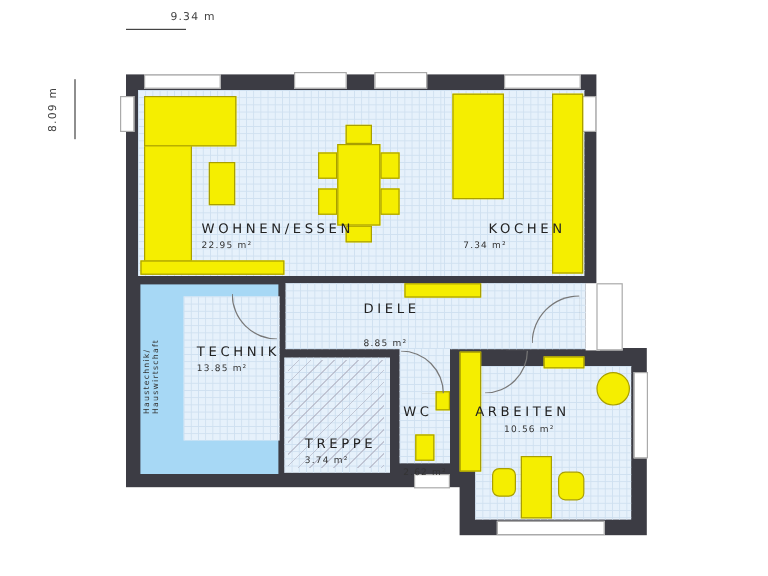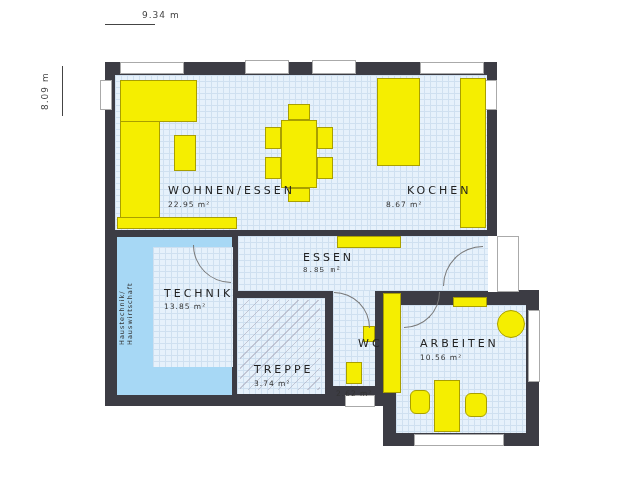--- a/index.html
+++ b/index.html
@@ -73,25 +73,25 @@
 <div class="abs" style="left:240px;top:300px;width:80px;height:90px;background:repeating-linear-gradient(135deg,transparent 0 6px,#aab 6px 7px);opacity:.6;"></div>
 
 <div class="door" style="left:193px;top:245px;width:38px;height:38px;border-radius:0 0 0 38px;border-top:none;border-right:none;"></div>
 <div class="door" style="left:443px;top:246px;width:40px;height:40px;border-radius:40px 0 0 0;border-bottom:none;border-right:none;"></div>
 <div class="door" style="left:334px;top:292px;width:36px;height:36px;border-radius:0 36px 0 0;border-left:none;border-bottom:none;"></div>
 <div class="door" style="left:404px;top:292px;width:36px;height:36px;border-radius:0 0 36px 0;border-left:none;border-top:none;"></div>
 
 <div class="lbl" style="left:168px;top:184px;">WOHNEN/ESSEN</div>
 <div class="area" style="left:168px;top:200px;text-align:center;">22.95 m²</div>
 <div class="lbl" style="left:386px;top:184px;margin-left:21px;">KOCHEN</div>
-<div class="area" style="left:386px;top:200px;">8.67 m²</div>
-<div class="lbl" style="left:303px;top:251px;">ESSEN</div>
-<div class="area" style="left:303px;top:266px;font-family:Liberation Mono, monospace;">8.85 m²</div>
+<div class="area" style="left:386px;top:200px;">7.34 m²</div>
+<div class="lbl" style="left:303px;top:251px;">DIELE</div>
+<div class="area" style="left:303px;top:281px;">8.85 m²</div>
 <div class="lbl" style="left:164px;top:287px;text-align:center;">TECHNIK</div>
 <div class="area" style="left:164px;top:302px;">13.85 m²</div>
 <div class="area" style="left:118px;top:345px;transform:rotate(-90deg);transform-origin:left top;font-size:6.5px;white-space:pre;line-height:8px;">Haustechnik/
 Hauswirtschaft</div>
-<div class="lbl" style="left:336px;top:337px;margin-left:22px;">WC</div>
+<div class="lbl" style="left:336px;top:337px;">WC</div>
 <div class="area" style="left:336px;top:353px;margin-top:36px;">2.62 m²</div>
 <div class="lbl" style="left:254px;top:363px;">TREPPE</div>
 <div class="area" style="left:254px;top:379px;">3.74 m²</div>
-<div class="lbl" style="left:420px;top:337px;">ARBEITEN</div>
+<div class="lbl" style="left:396px;top:337px;">ARBEITEN</div>
 <div class="area" style="left:420px;top:353px;">10.56 m²</div>
 
 </body></html>

